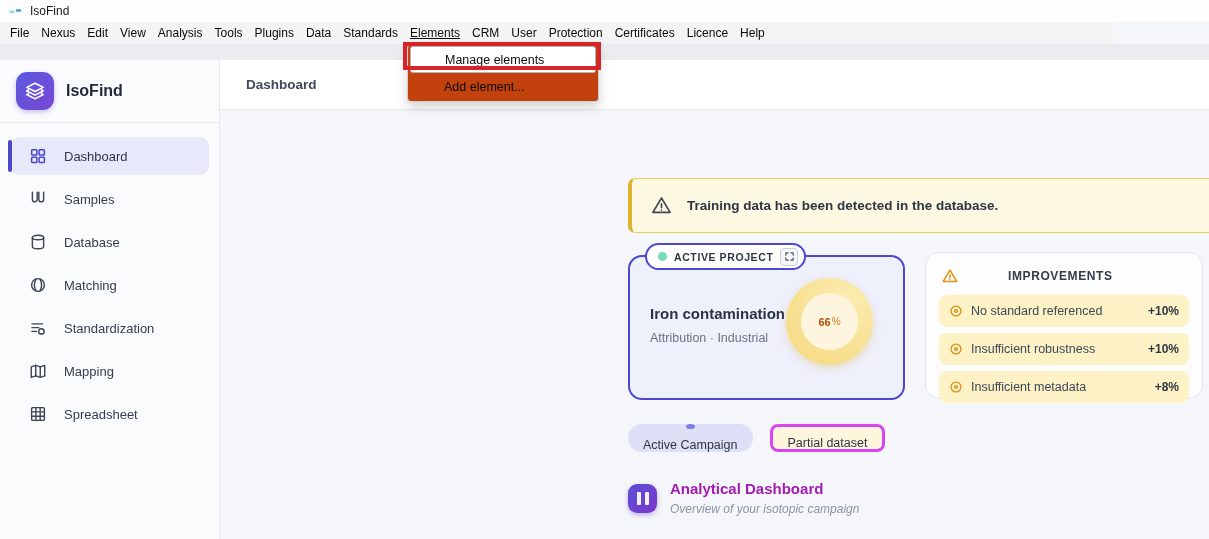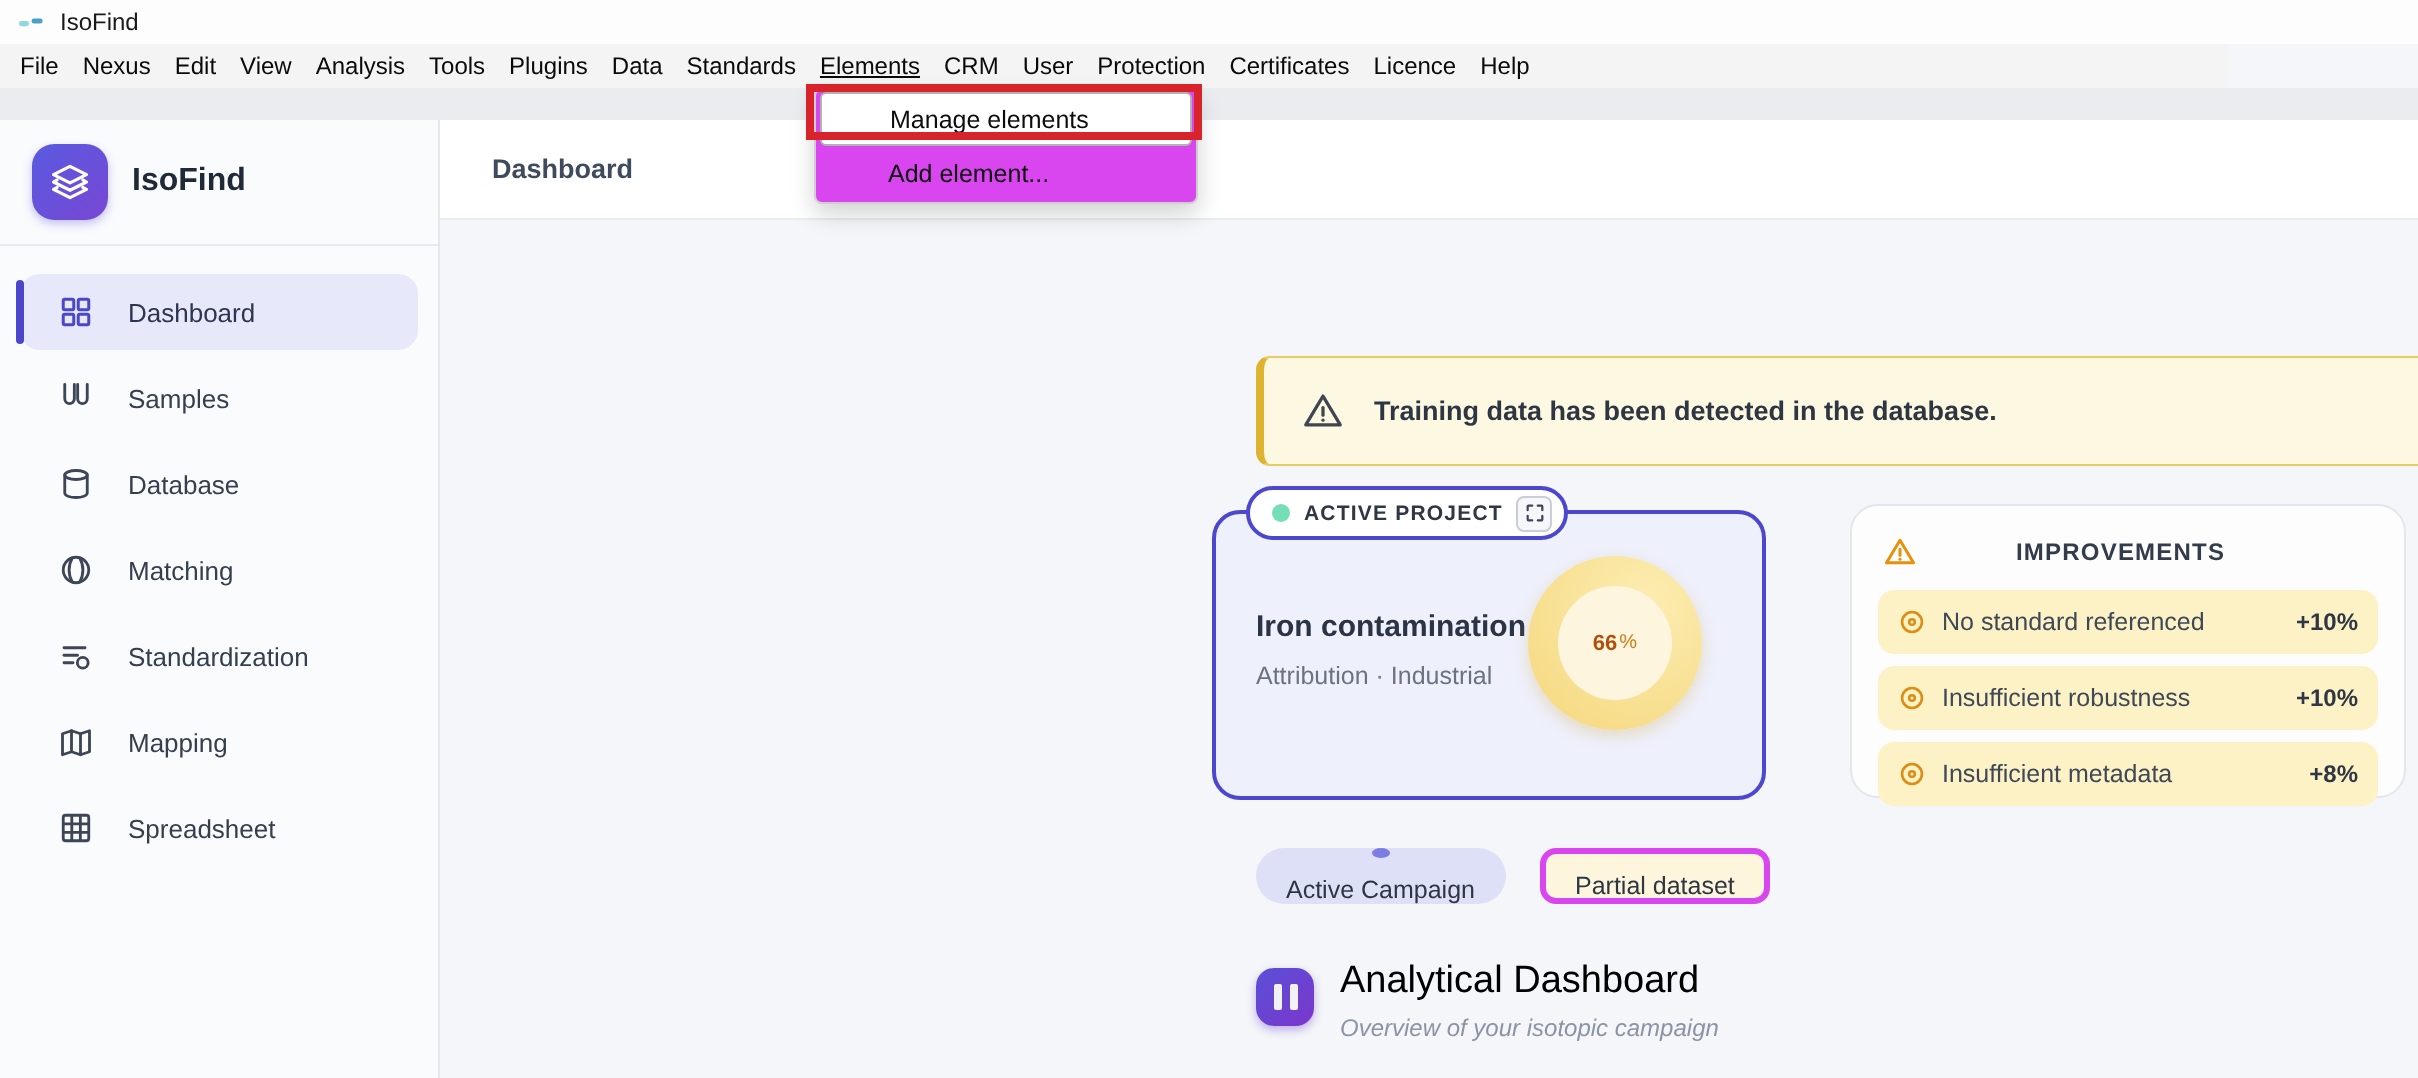--- a/index.html
+++ b/index.html
@@ -50,21 +50,21 @@
 
   
   .banner { position:absolute; left:408px; top:68px; width:662px; height:55px;
     background:#fdf8e2; border:1px solid #e7cd5e; border-left:4px solid #ddb32f;
     border-radius:7px; display:flex; align-items:center; gap:14px; padding-left:18px; }
   .banner svg { color:#3f4652; flex:0 0 auto; }
   .banner .btitle { font-size:13.5px; font-weight:bold; color:#2e3643; }
   .banner .bsub { font-size:12px; color:#4d5868; margin-top:3px; }
 
   
-  .projcard { position:absolute; left:386px; top:145px; width:277px; height:145px;
+  .projcard { position:absolute; left:408px; top:145px; width:277px; height:145px;
     background:#eef0fc; border:2px solid #4b48cf; border-radius:14px; }
   .projbadge { position:absolute; left:15px; top:-14px; height:27px;
     background:#ffffff; border:2px solid #4b48cf; border-radius:14px;
     display:flex; align-items:center; gap:7px; padding:0 6px 0 11px; }
   .projbadge .dot { width:9px; height:9px; border-radius:50%; background:#74dfb6; }
   .projbadge .ptxt { font-size:10.5px; font-weight:bold; letter-spacing:.6px; color:#2f3744; }
   .projbadge .expand { width:18px; height:18px; border:1px solid #c9cdd8; border-radius:4px;
     background:#f6f7fb; display:flex; align-items:center; justify-content:center; color:#3d4656; cursor:pointer; }
   .projname { position:absolute; left:20px; top:48px; font-size:15px; font-weight:bold; color:#2b3445; }
   .projmeta { position:absolute; left:20px; top:74px; font-size:12.5px; color:#6b7280; }
@@ -99,26 +99,26 @@
   .pill.cream svg { color:#3b members;}
   .pill.cream svg { color:#3b4350; }
 
   
   .section { position:absolute; left:408px; top:370px; display:flex; gap:13px; }
   .pausebox { width:29px; height:29px; border-radius:9px; margin-top:4px;
     background:linear-gradient(135deg,#5a50d6,#7b36cc);
     display:flex; align-items:center; justify-content:center; gap:4px;
     box-shadow:0 2px 5px rgba(100,70,210,.4); }
   .pausebox i { display:block; width:4px; height:13px; background:#f2f2f5; border-radius:1px; }
-  .sectitle { font-size:19px; font-weight:normal; color:#000000; }
+  .sectitle { font-size:15px; font-weight:bold; color:#a21caf; }
   .secsub { font-size:12px; font-style:italic; color:#8b94a5; margin-top:5px; }
 
   
   .dropdown { position:absolute; left:407px; top:44px; width:192px; z-index:40;
-    background:#d946ef; border:1px solid #cfcfcf; border-radius:4px; padding:1px 2px;
+    background:#c2410c; border:1px solid #cfcfcf; border-radius:4px; padding:1px 2px;
     box-shadow:0 5px 12px rgba(0,0,0,.18); font-size:12.5px; color:#0c0c0c; }
   .ditem { height:27px; display:flex; align-items:center; padding-left:34px; cursor:pointer; }
   .ditem.sel { background:#ffffff; border:1px solid #b2b2b2; border-radius:3px; }
   .redbox { position:absolute; left:403px; top:42px; width:198px; height:28px;
     border:4px solid #d8232a; z-index:50; pointer-events:none; }
 </style>
 </head>
 <body>
 
 <div class="titlebar">

